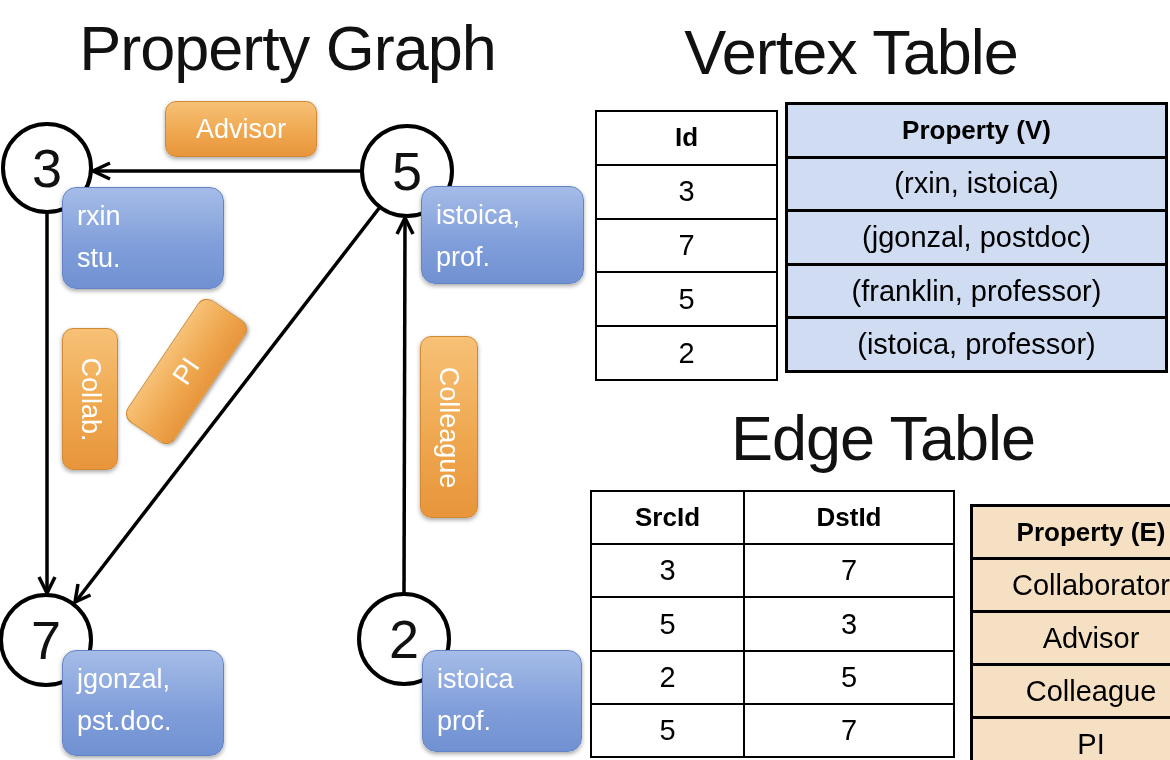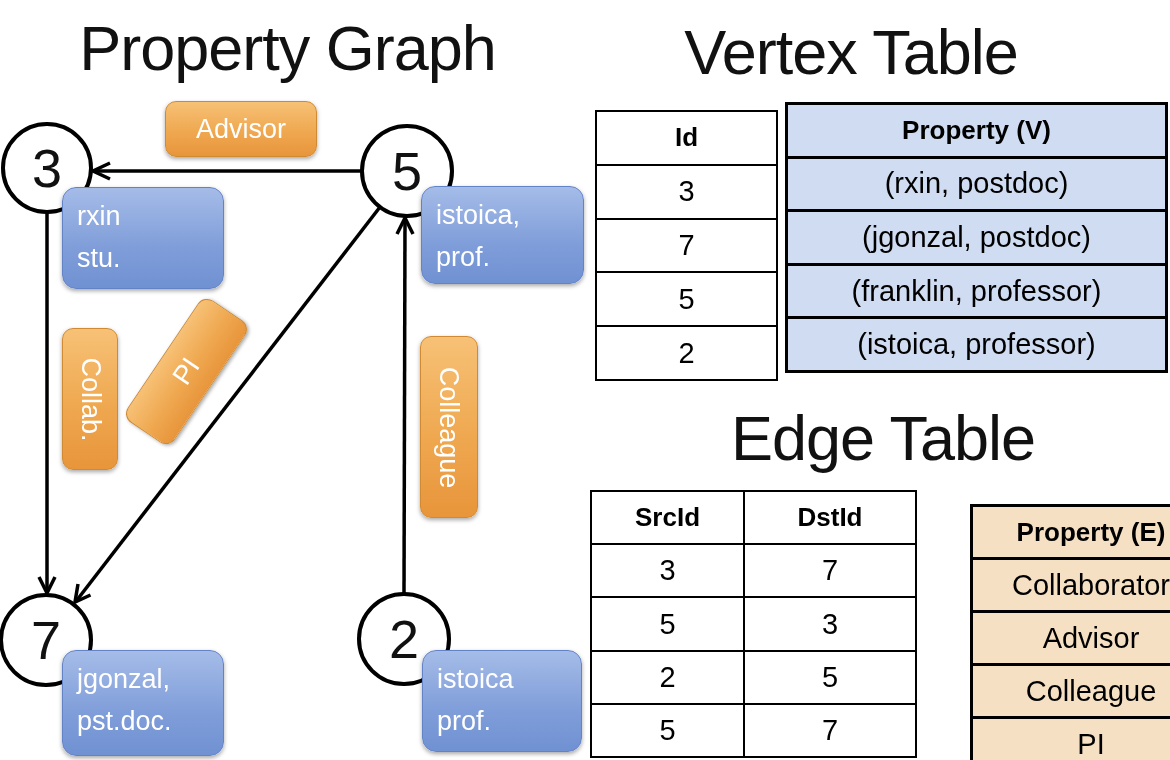--- a/index.html
+++ b/index.html
@@ -134,29 +134,29 @@
   <div class="tcol thin" style="left:595px;top:110px;width:183px;height:271px;">
     <div class="trow hdr">Id</div>
     <div class="trow">3</div>
     <div class="trow">7</div>
     <div class="trow">5</div>
     <div class="trow">2</div>
   </div>
 
   <div class="tcol thick bluefill" style="left:785px;top:102px;width:383px;height:271px;">
     <div class="trow hdr">Property (V)</div>
-    <div class="trow">(rxin, postdoc)</div>
+    <div class="trow">(rxin, istoica)</div>
     <div class="trow">(jgonzal, postdoc)</div>
     <div class="trow">(franklin, professor)</div>
     <div class="trow">(istoica, professor)</div>
   </div>
 
   <div class="abs title" style="left:598px;top:402px;width:570px;">Edge Table</div>
 
-  <div class="duo" style="left:590px;top:490px;width:327px;height:268px;">
+  <div class="duo" style="left:590px;top:490px;width:365px;height:268px;">
     <div class="col" style="width:151px;">
       <div class="trow hdr">SrcId</div>
       <div class="trow">3</div>
       <div class="trow">5</div>
       <div class="trow">2</div>
       <div class="trow">5</div>
     </div>
     <div class="col" style="flex:1;text-align:center;">
       <div class="trow hdr">DstId</div>
       <div class="trow">7</div>

